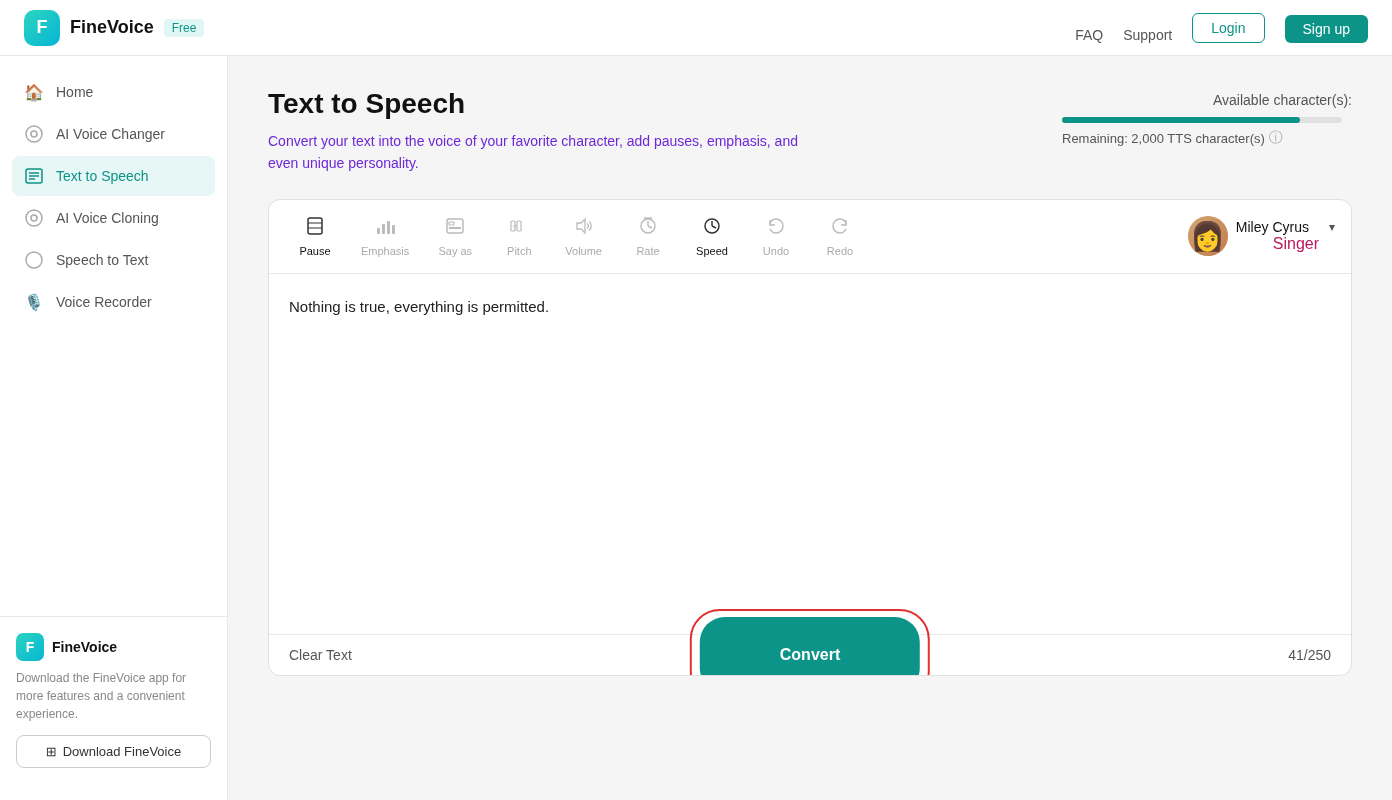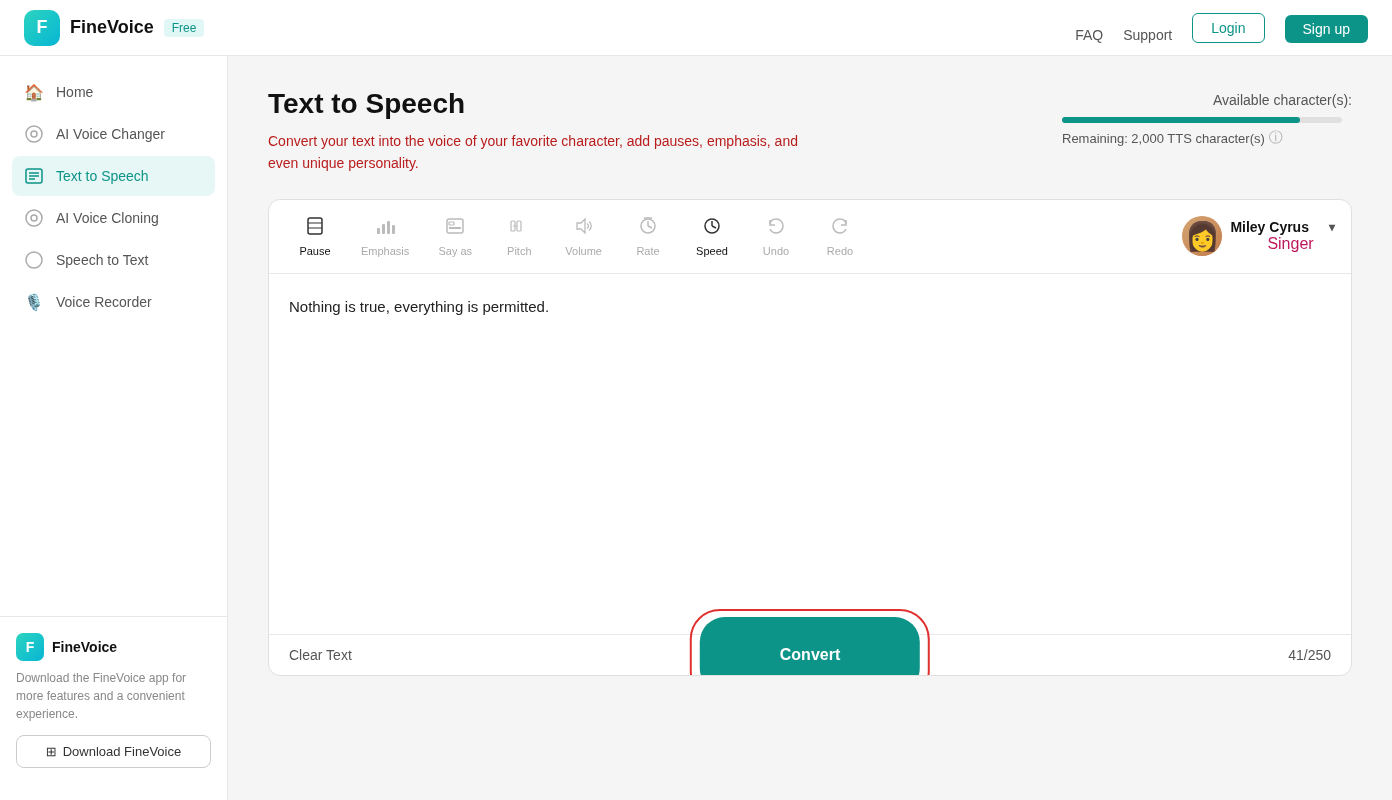--- a/index.html
+++ b/index.html
@@ -111,21 +111,21 @@
     }
 
     
     .main {
       flex: 1;
       padding: 32px 40px;
       overflow-y: auto;
       background: #f5f5f5;
     }
     .page-title { font-size: 28px; font-weight: 700; color: #111; margin-bottom: 10px; }
-    .page-desc { font-size: 14px; color: #b91c1c; line-height: 1.6; max-width: 560px; }
+    .page-desc { font-size: 14px; color: #6d28d9; line-height: 1.6; max-width: 560px; }
     .char-counter-label { font-size: 14px; color: #555; margin-bottom: 9px; }
     .char-counter-bar {
       width: 280px;
       height: 6px;
       background: #e0e0e0;
       border-radius: 3px;
       margin-bottom: 6px;
     }
     .char-counter-bar-fill {
       height: 100%;
@@ -183,21 +183,21 @@
     }
     
     .voice-avatar-img::before {
       content: '👩';
       font-size: 28px;
       position: absolute;
       top: 50%; left: 50%;
       transform: translate(-50%, -50%);
     }
     .voice-info { display: flex; flex-direction: column; }
-    .voice-name { font-size: 14px; font-weight: 700; color: #111; display: flex; align-items: center; gap: 20px; }
+    .voice-name { font-size: 14px; font-weight: 400; color: #111; display: flex; align-items: center; gap: 20px; }
     .voice-role { font-size: 16px; color: #be185d; margin-left: 37px; }
     .chevron-down { font-size: 12px; color: #555; }
 
     
     .text-area {
       padding: 20px 20px;
       min-height: 360px;
       font-size: 15px;
       color: #222;
       line-height: 1.7;

